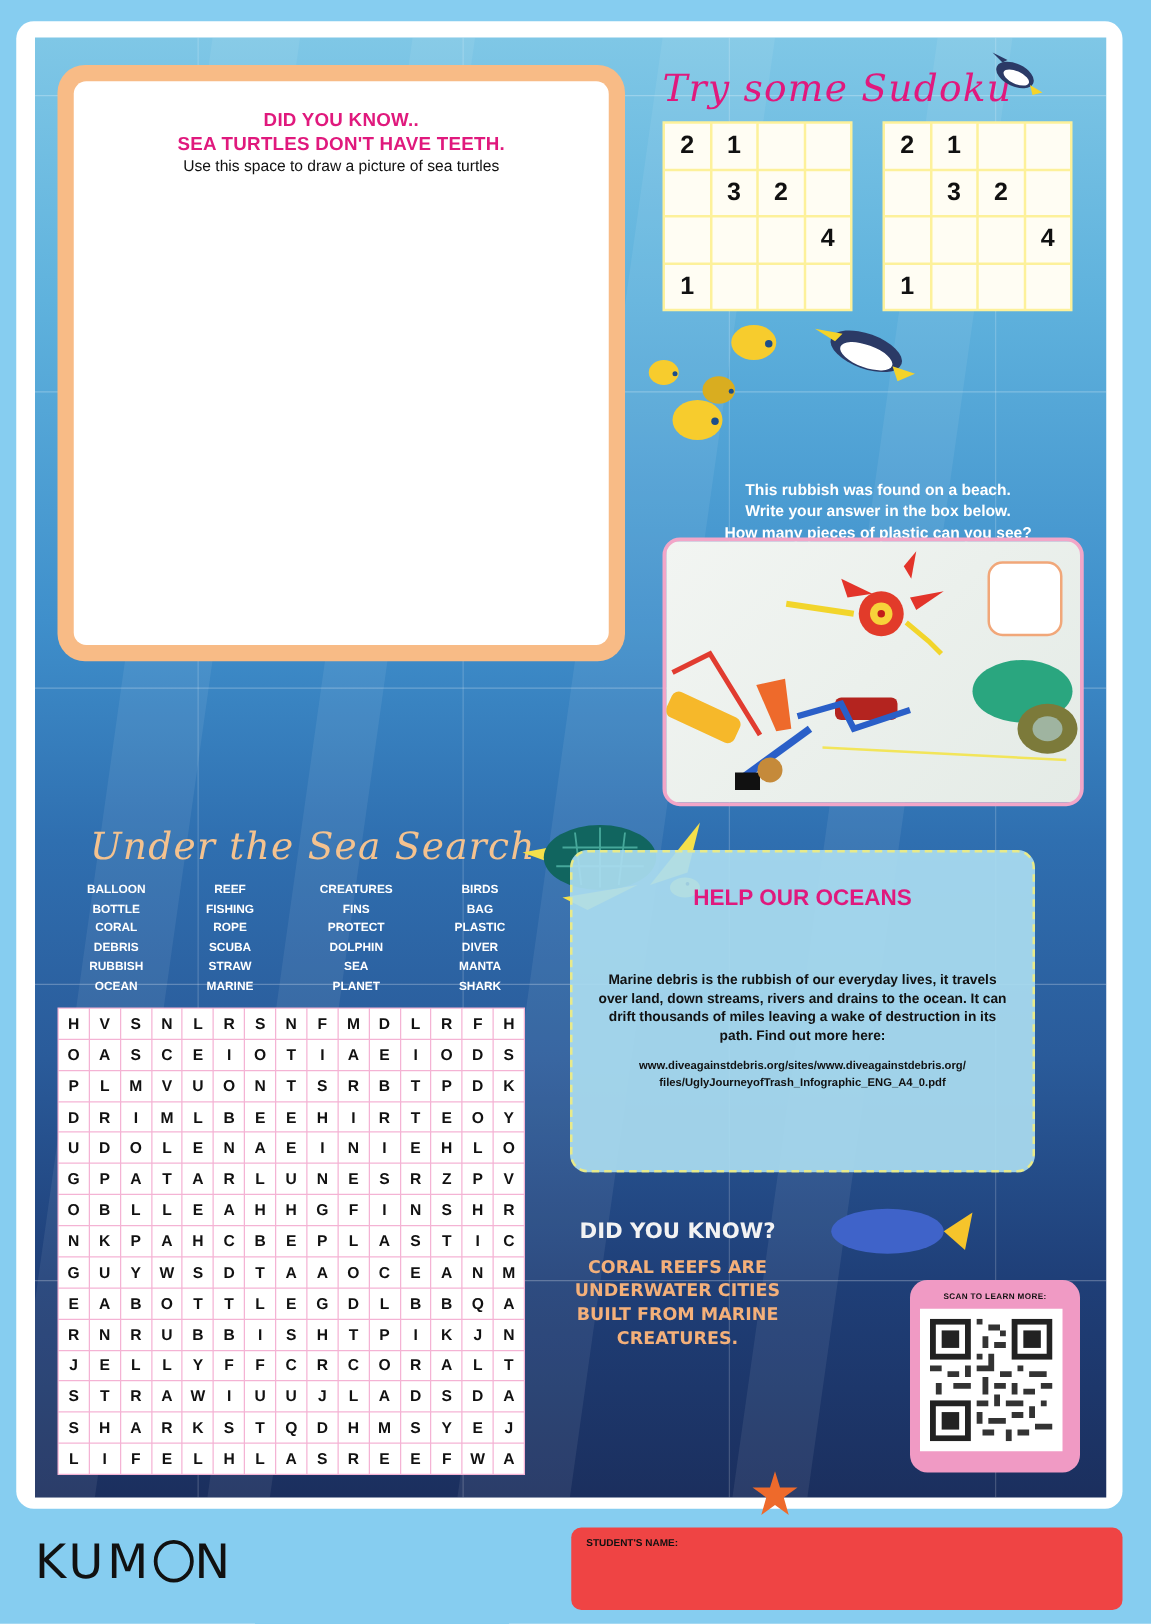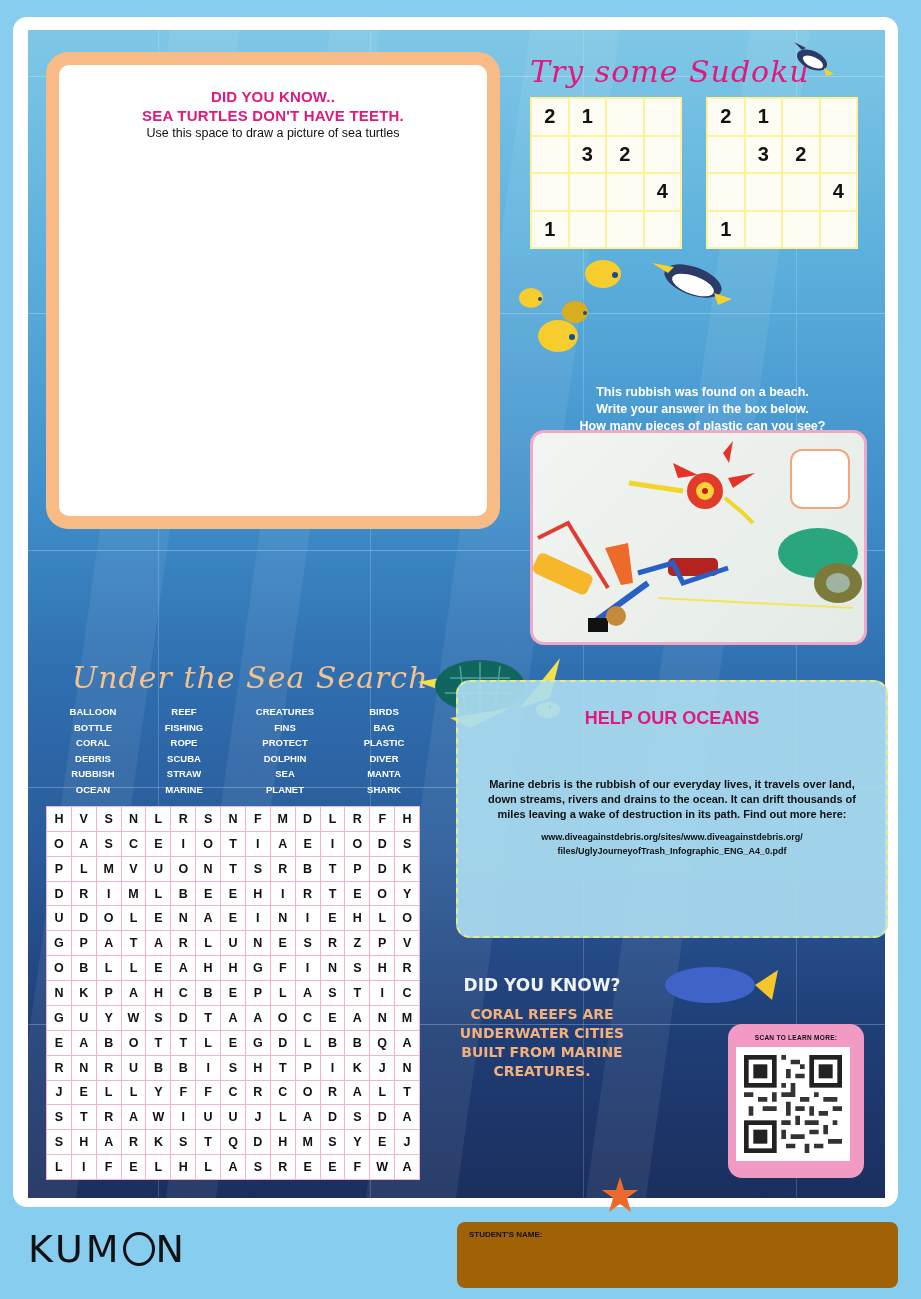--- a/index.html
+++ b/index.html
@@ -28,42 +28,42 @@
   .photo { position: absolute; left: 530px; top: 430px; width: 337px; height: 215px; border: 3px solid #f2a6c8; border-radius: 14px; background: linear-gradient(135deg, #f2f5f2 0%, #e4ebe6 100%); overflow: hidden; }
   .answer-box { position: absolute; right: 14px; top: 16px; width: 60px; height: 60px; border: 2px solid #f1a779; border-radius: 12px; background: #fff; }
 
   
   .ws-title { position: absolute; left: 72px; top: 660px; font-family: "DejaVu Serif", serif; font-style: italic; color: #f4c28f; font-size: 30px; letter-spacing: 1px; }
   .ws-words { position: absolute; left: 48px; top: 704px; width: 380px; display: grid; grid-template-columns: 90px 92px 110px 88px; color: #fff; font-weight: bold; font-size: 9.5px; line-height: 15.5px; text-align: center; }
   .ws-grid { position: absolute; left: 46px; top: 806px; width: 374px; height: 374px; background: #f4b3d4; display: grid; grid-template-columns: repeat(15, 1fr); grid-template-rows: repeat(15, 1fr); gap: 1px; padding: 1px; }
   .ws-grid .l { background: #fff; display: flex; align-items: center; justify-content: center; font-weight: bold; font-size: 12.5px; color: #111; }
 
   
-  .help-box { position: absolute; left: 456px; top: 680px; width: 432px; height: 258px; background: rgba(170, 220, 240, 0.92); border: 2px dashed #e8ea8a; border-radius: 14px; text-align: center; padding: 26px 16px 0; }
+  .help-box { position: absolute; left: 456px; top: 680px; width: 372px; height: 258px; background: rgba(170, 220, 240, 0.92); border: 2px dashed #e8ea8a; border-radius: 14px; text-align: center; padding: 26px 16px 0; }
   .help-title { color: #e0197d; font-weight: bold; font-size: 18px; margin-bottom: 14px; }
   .help-body { color: #111; font-weight: bold; font-size: 11px; line-height: 15px; margin-top: 48px; }
   .help-link { color: #111; font-weight: bold; font-size: 9px; line-height: 14px; margin-top: 8px; }
   .help-cta { color: #111; font-weight: bold; font-size: 11px; line-height: 15px; margin-top: 8px; }
 
   .fact2 { position: absolute; left: 452px; top: 975px; width: 180px; text-align: center; }
   .fact2-title { color: #f3f3f3; font-family: "DejaVu Sans", sans-serif; font-weight: bold; font-size: 17px; margin-bottom: 10px; }
   .fact2-body { color: #f4b07a; font-family: "DejaVu Sans", sans-serif; font-weight: bold; font-size: 14px; line-height: 19px; }
 
   .qr-box { position: absolute; left: 728px; top: 1024px; width: 136px; height: 154px; background: #f09ac4; border-radius: 14px; padding: 10px 8px; }
   .qr-label { font-size: 6.5px; font-weight: bold; color: #111; text-align: center; letter-spacing: 0.3px; margin-bottom: 6px; }
   .qr { width: 114px; height: 114px; background: #fff; padding: 8px; }
 
   
   .turtle { position: absolute; left: 410px; top: 648px; }
   .fish, .penguin, .starfish { position: absolute; }
 
   
   .logo { position: absolute; left: 28px; top: 1227px; font-family: "DejaVu Sans", sans-serif; font-size: 38px; letter-spacing: 3px; color: #111; }
   .logo .o { display: inline-block; width: 32px; height: 34px; border: 3px solid #111; border-radius: 50%; vertical-align: -4px; margin: 0 1px; }
-  .name-box { position: absolute; left: 457px; top: 1222px; width: 441px; height: 66px; background: #a16207; border-radius: 8px; padding: 8px 12px; }
+  .name-box { position: absolute; left: 457px; top: 1222px; width: 441px; height: 66px; background: #ef4444; border-radius: 8px; padding: 8px 12px; }
   .name-label { font-size: 8px; font-weight: bold; color: #111; }
 </style>
 </head>
 <body>
 
 <div class="sheet"></div>
 
 <div class="poster">
   <div class="ray" style="left:60px;width:70px;"></div>
   <div class="ray" style="left:220px;width:50px;"></div>

